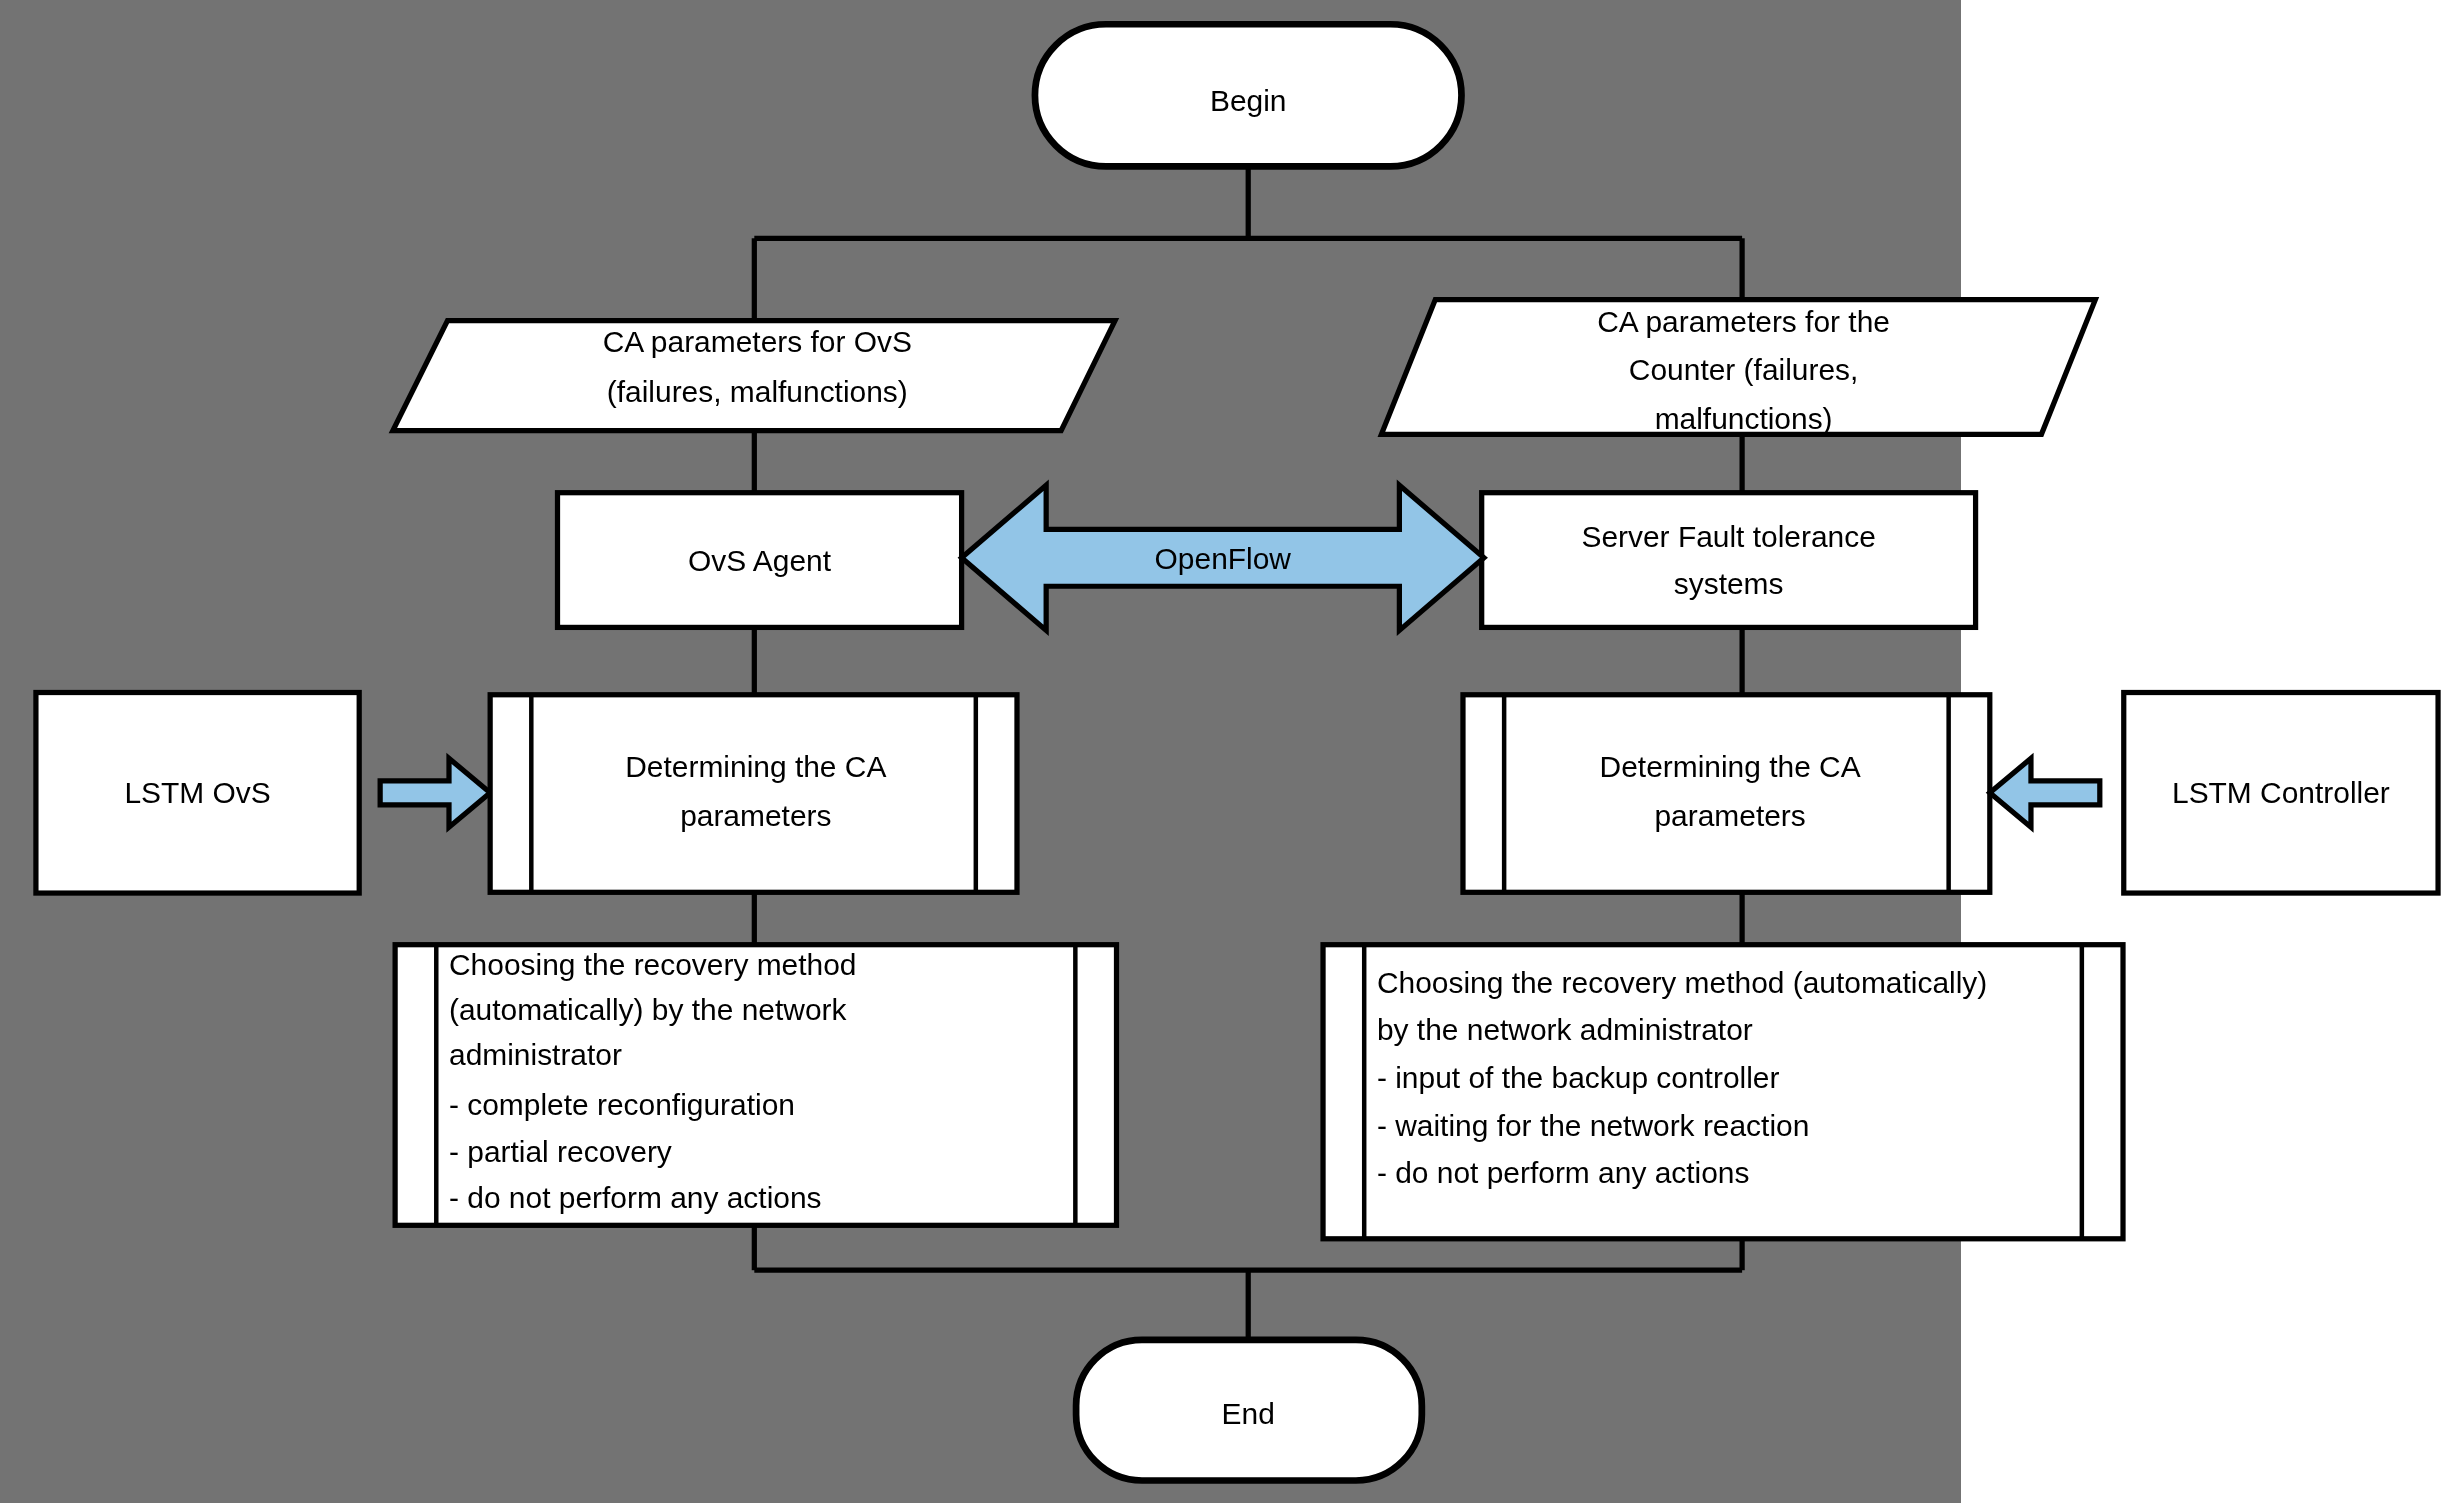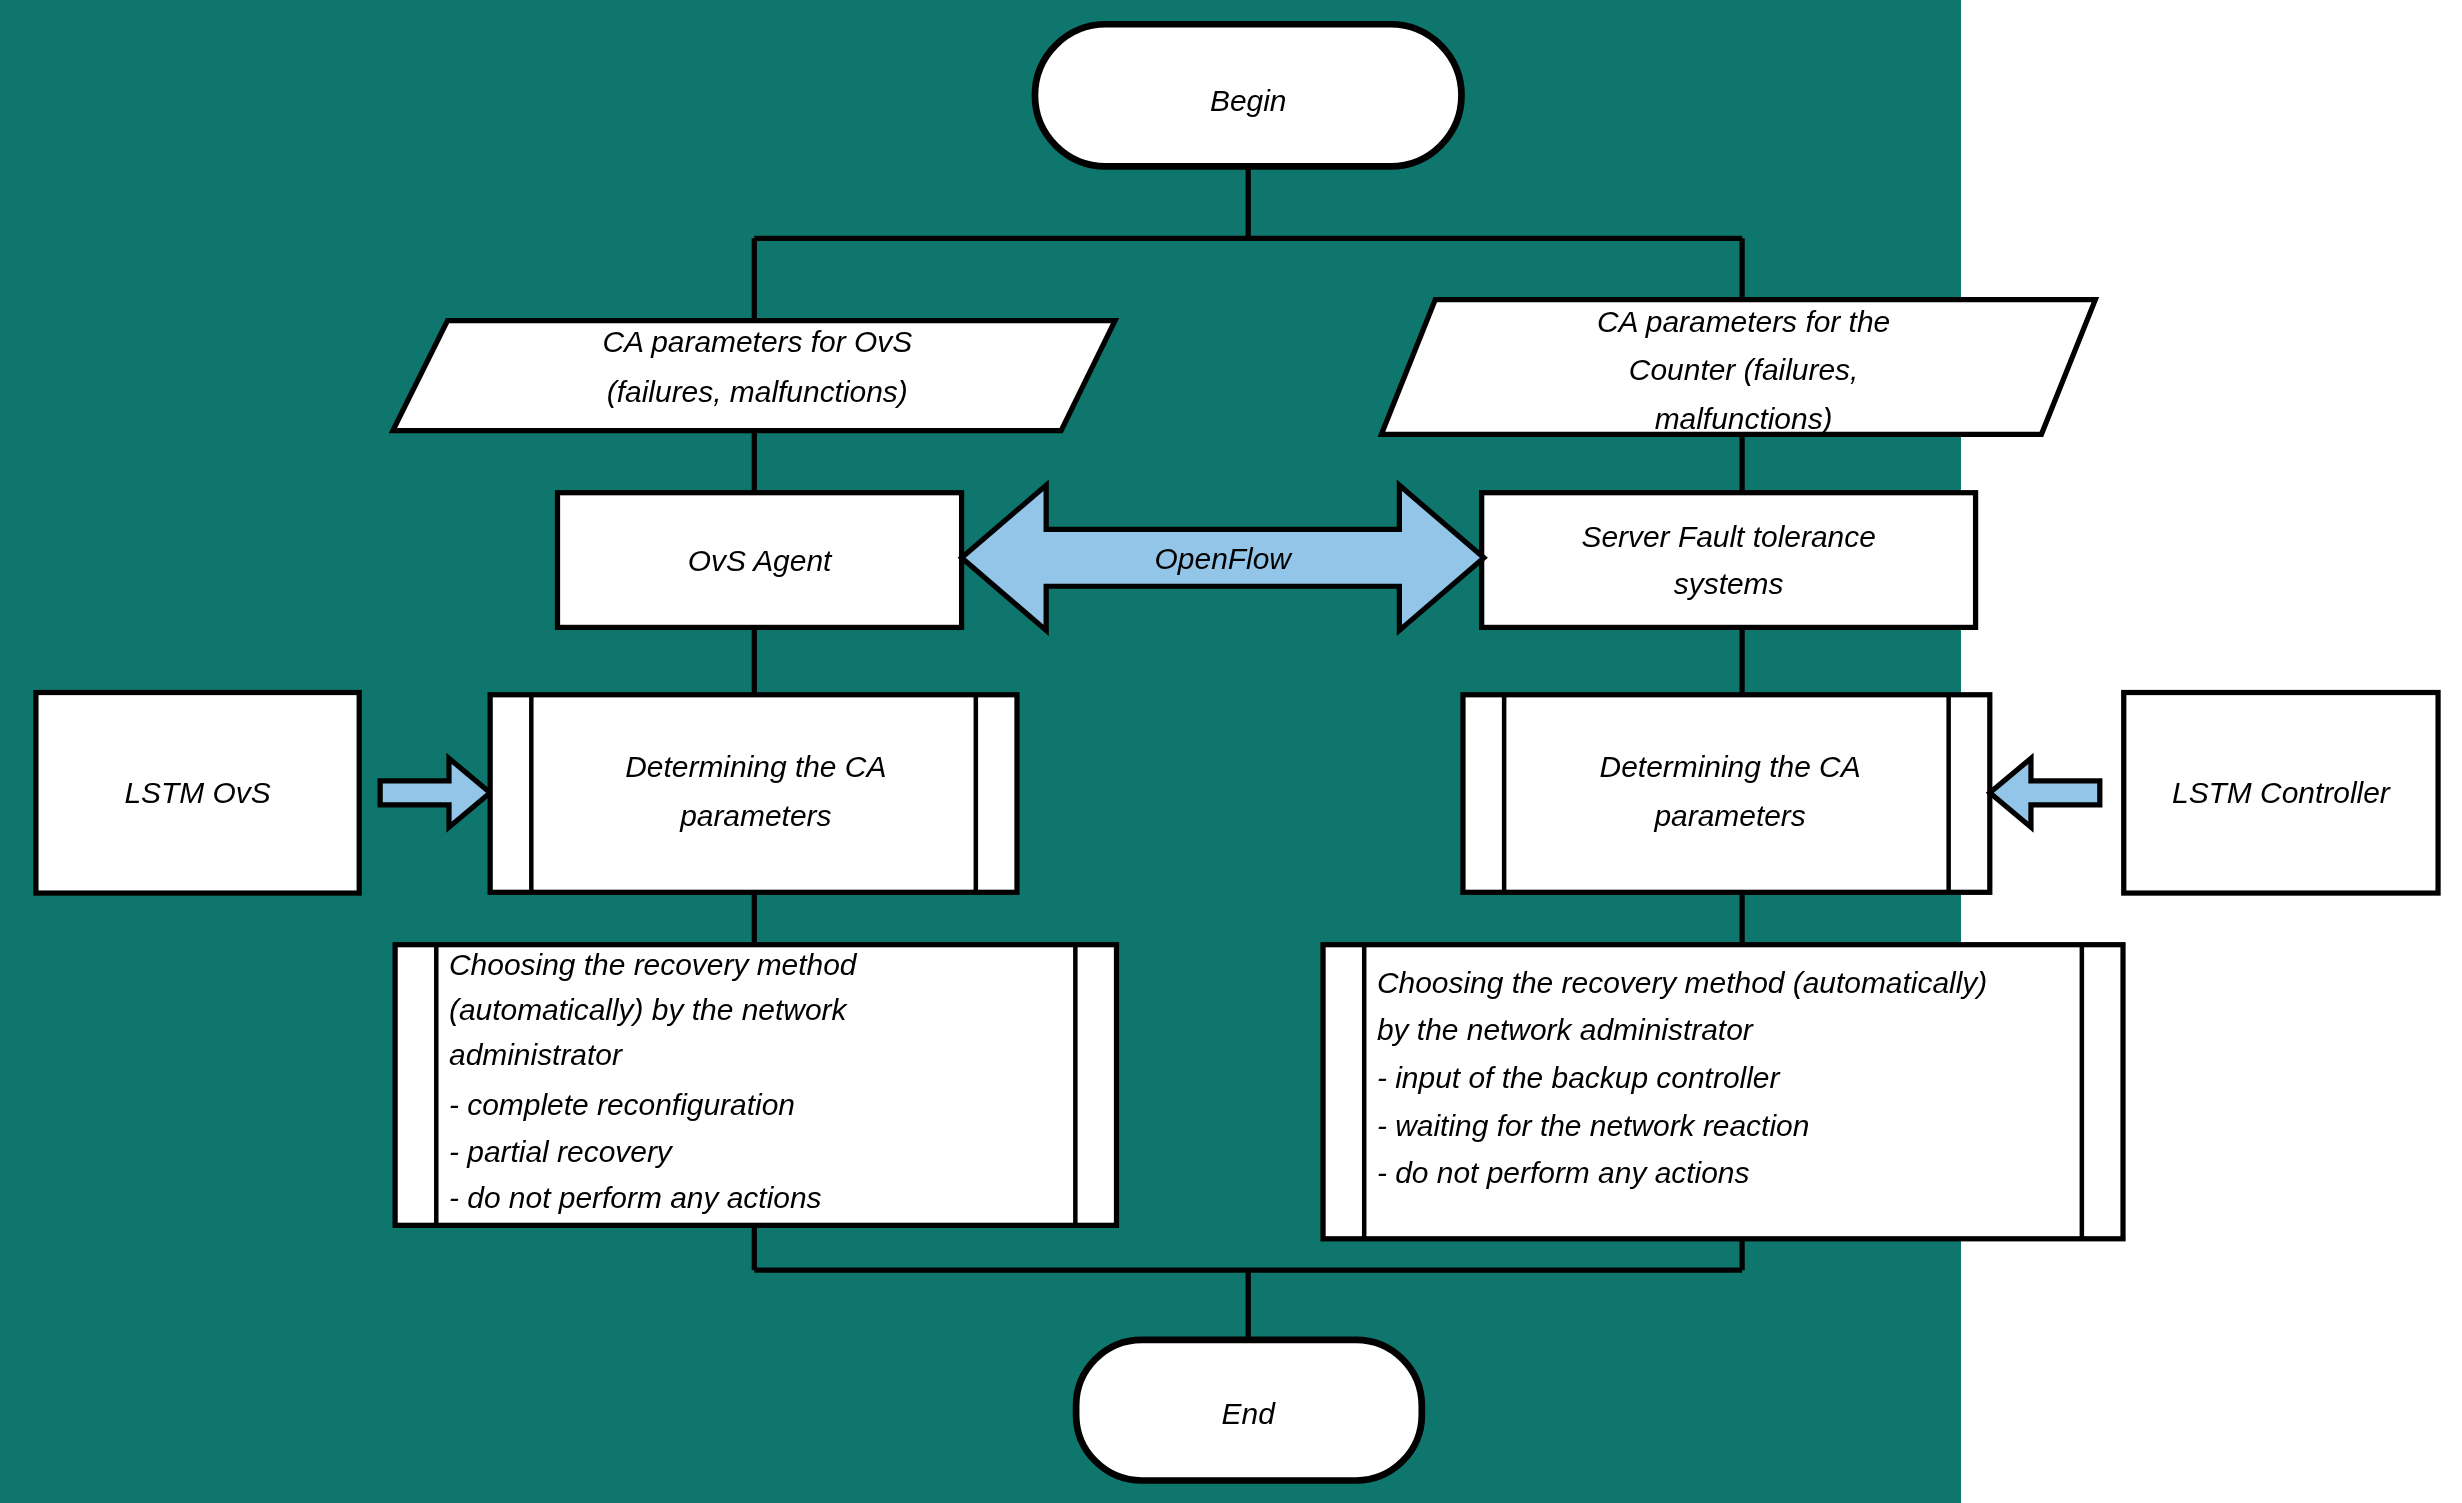--- a/index.html
+++ b/index.html
@@ -11,22 +11,21 @@
   body {
     width: 2462px;
     height: 1504px;
     font-family: "Liberation Sans", sans-serif;
     overflow: hidden;
   }
   #diagram-root {
     position: relative;
     width: 1961px;
     height: 1504px;
-    background: #0f766e;
-    font-style: italic;
+    background: #737373;
   }
   svg.flow {
     display: block;
     width: 2462px;
     height: 1504px;
   }
   .shape-stroke {
     fill: #ffffff;
     stroke: #000000;
     stroke-width: 7;

